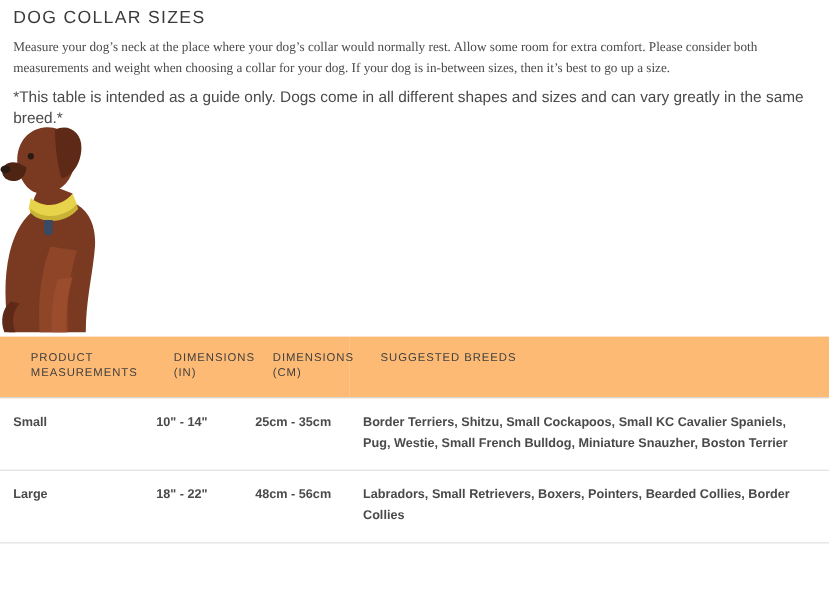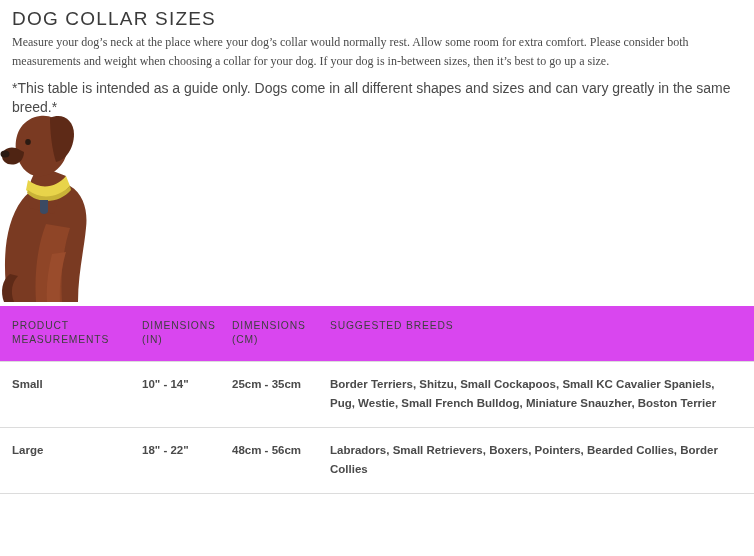--- a/index.html
+++ b/index.html
@@ -17,21 +17,21 @@
   .page {
     position: relative;
     width: 754px;
     height: 556px;
     box-sizing: border-box;
   }
   .title {
     position: absolute;
     left: 12px;
     top: 8px;
-    font-size: 19px;
+    font-size: 16px;
     letter-spacing: 1.2px;
     color: #3a3a3a;
     font-weight: 400;
   }
   .intro {
     position: absolute;
     left: 12px;
     top: 33px;
     width: 712px;
     font-size: 12px;
@@ -67,28 +67,28 @@
     width: 754px;
     border-collapse: collapse;
     table-layout: fixed;
   }
   .table col.c1 { width: 130px; }
   .table col.c2 { width: 90px; }
   .table col.c3 { width: 98px; }
   .table col.c4 { width: 436px; }
 
   .table thead th {
-    background: #d946ef;
+    background: #fdba74;
     color: #3f3f3f;
     font-size: 10.3px;
     font-weight: 400;
     letter-spacing: 0.85px;
     text-align: left;
     vertical-align: top;
-    padding: 13px 8px 14px 12px;
+    padding: 13px 8px 14px 28px;
     line-height: 14px;
     height: 48px;
     box-sizing: border-box;
   }
   .table tbody td {
     font-size: 11.5px;
     line-height: 19px;
     color: #4a4a4a;
     vertical-align: top;
     padding: 13px 10px 14px 12px;

